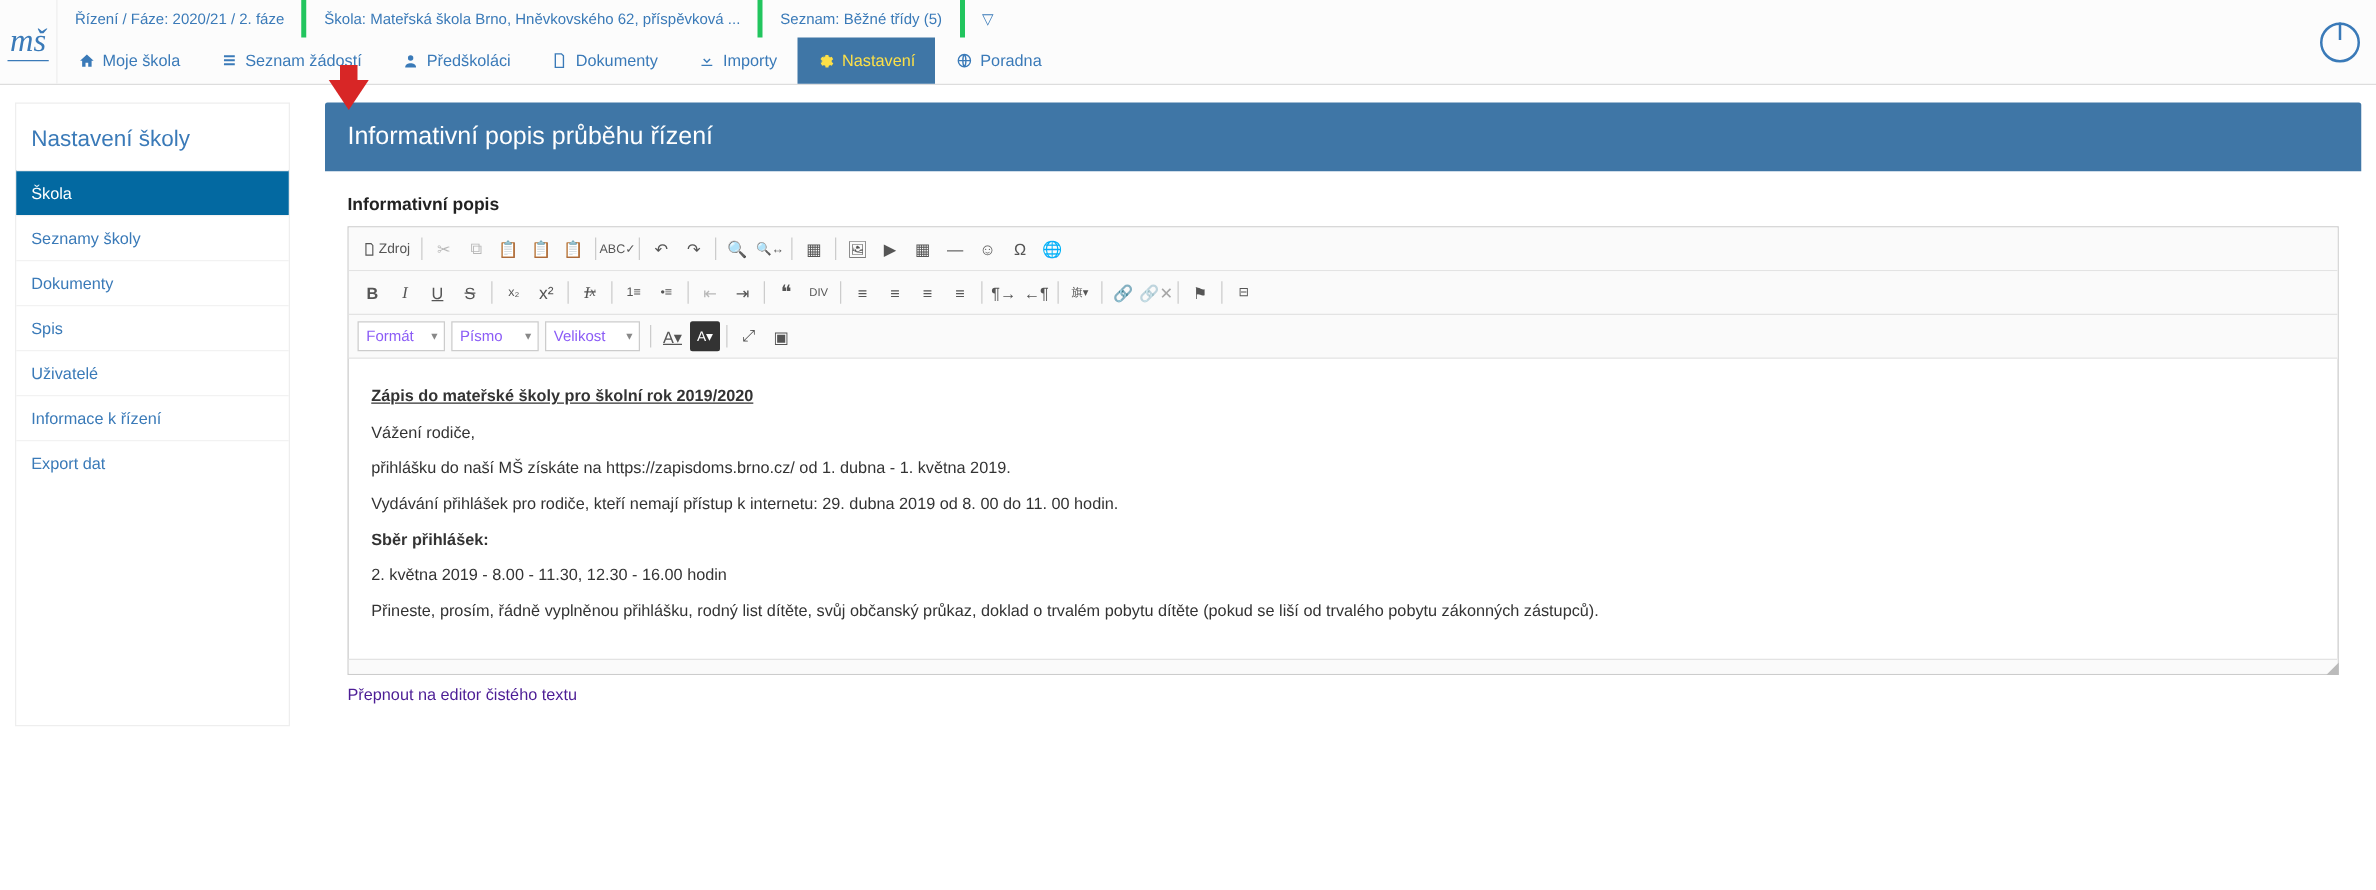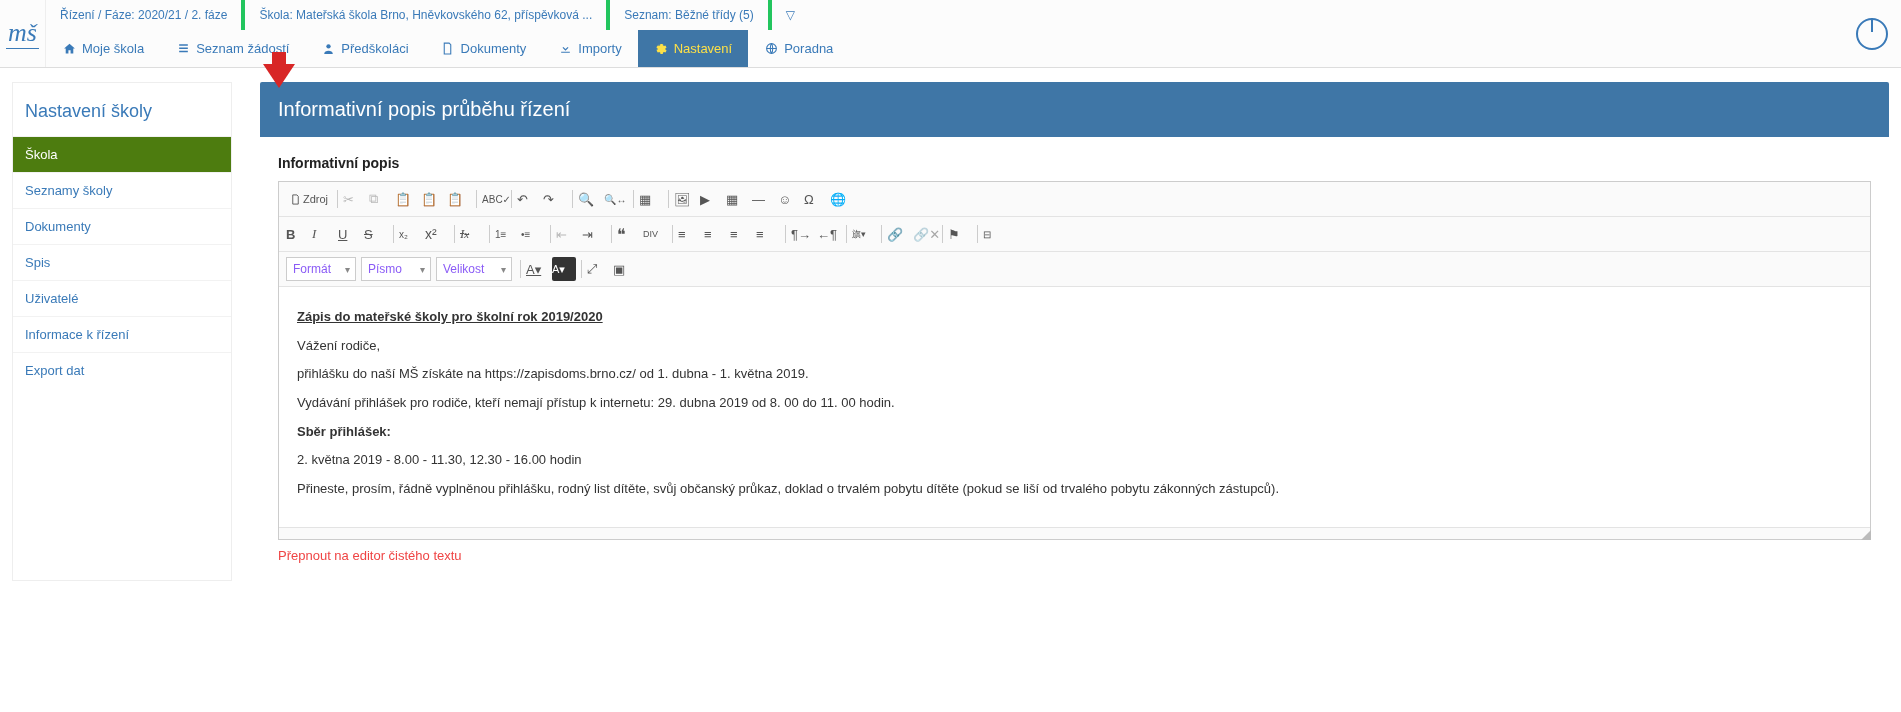--- a/index.html
+++ b/index.html
@@ -18,44 +18,44 @@
     .nav-icon { width: 14px; height: 14px; display: inline-flex; align-items: center; justify-content: center; }
     .power-btn { width: 58px; display: flex; align-items: center; justify-content: center; cursor: pointer; }
     .power-circle { width: 32px; height: 32px; border: 2px solid #3a7ab8; border-radius: 50%; position: relative; }
     .power-circle::after { content:""; position:absolute; top:-2px; left:50%; transform:translateX(-50%); width:2px; height:14px; background:#3a7ab8; }
 
     
     .body-wrap { display: flex; padding: 14px 12px; gap: 28px; }
     .sidebar { width: 220px; background: #fff; border: 1px solid #eee; }
     .sidebar-title { padding: 18px 12px 14px; color: #3a7ab8; font-size: 18px; font-weight: 400; }
     .sidebar-item { padding: 10px 12px; color: #3a7ab8; font-size: 13px; cursor: pointer; border-top: 1px solid #f2f2f2; }
-    .sidebar-item.active { background: #4d7c0f; color: #fff; }
+    .sidebar-item.active { background: #0369a1; color: #fff; }
 
     .main { flex: 1; position: relative; }
     .red-arrow { position: absolute; top: -18px; left: 3px; width: 0; height: 0; border-left: 16px solid transparent; border-right: 16px solid transparent; border-top: 24px solid #d82626; }
     .red-arrow::before { content:""; position:absolute; top:-36px; left:-7px; width:14px; height:14px; background:#d82626; }
 
     .panel-header { background: #3f76a6; color: #fff; padding: 16px 18px; font-size: 20px; font-weight: 400; border-radius: 2px 2px 0 0; }
     .panel-body { padding: 18px; }
     .section-label { font-weight: bold; font-size: 14px; margin-bottom: 10px; color: #222; }
 
     .editor-wrap { border: 1px solid #ccc; background: #fff; }
     .toolbar-row { display: flex; flex-wrap: wrap; align-items: center; padding: 4px 6px; border-bottom: 1px solid #e3e3e3; background: #fafafa; gap: 0; }
-    .tb-btn { width: 24px; height: 24px; display: inline-flex; align-items: center; cursor: pointer; color: #555; font-size: 13px; font-family: Arial, serif; border-radius: 2px; margin: 1px; }
+    .tb-btn { width: 24px; height: 24px; display: inline-flex; align-items: center; justify-content: center; cursor: pointer; color: #555; font-size: 13px; font-family: Arial, serif; border-radius: 2px; margin: 1px; }
     .tb-sep { width: 1px; height: 18px; background: #ccc; margin: 0 4px; }
     .tb-btn.source { width: auto; padding: 0 4px; font-size: 11px; color: #555; gap: 2px; }
     .tb-select { height: 24px; border: 1px solid #ccc; background: #fff; font-size: 12px; padding: 0 20px 0 6px; color: #8b5cf6; cursor: pointer; position: relative; margin: 1px 4px 1px 1px; display: inline-flex; align-items: center; }
     .tb-select::after { content: "▾"; position: absolute; right: 5px; font-size: 10px; color: #888; }
 
     .editor-area { position: relative; padding: 14px 18px; font-size: 13px; line-height: 1.9; color: #333; height: 240px; overflow-y: scroll; }
     .editor-area p { margin: 4px 0; }
     .editor-area .headline { font-weight: bold; text-decoration: underline; }
     .editor-area .bold { font-weight: bold; }
 
-    .switch-link { color: #ef4444; font-size: 13px; margin-top: 8px; display: inline-block; cursor: pointer; }
+    .switch-link { color: #4c1d95; font-size: 13px; margin-top: 8px; display: inline-block; cursor: pointer; }
 
     .resize-handle { position: absolute; bottom: -1px; right: -1px; width: 0; height: 0; border-style: solid; border-width: 0 0 10px 10px; border-color: transparent transparent #bbb transparent; cursor: se-resize; }
 
     svg { display: block; }
   </style>
 </head>
 <body>
 
 <div class="topbar">
   <div class="logo-col">

